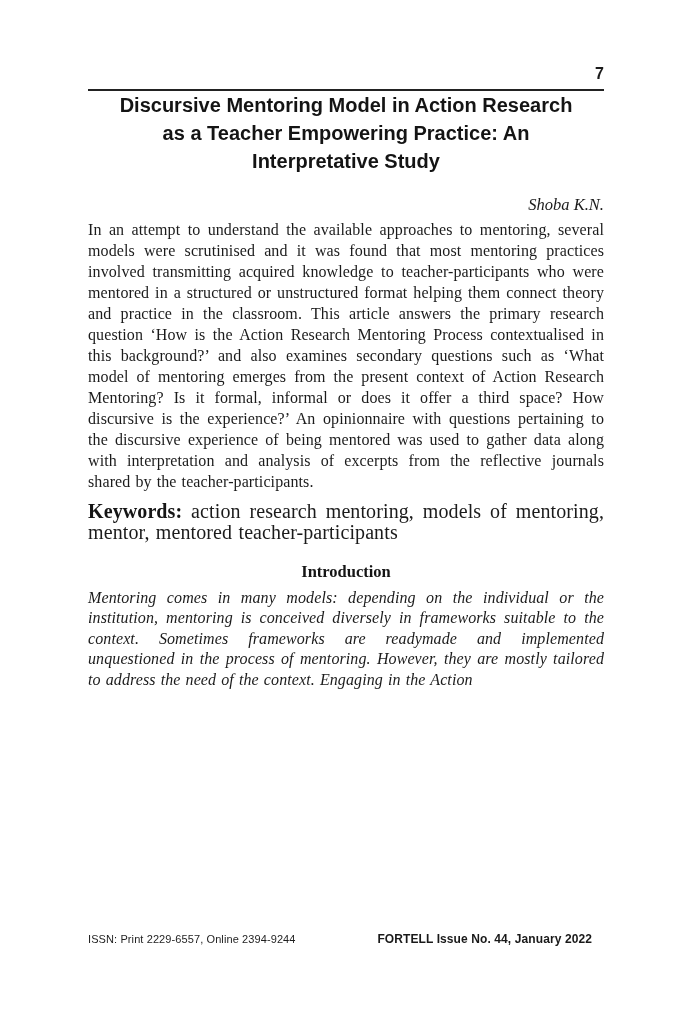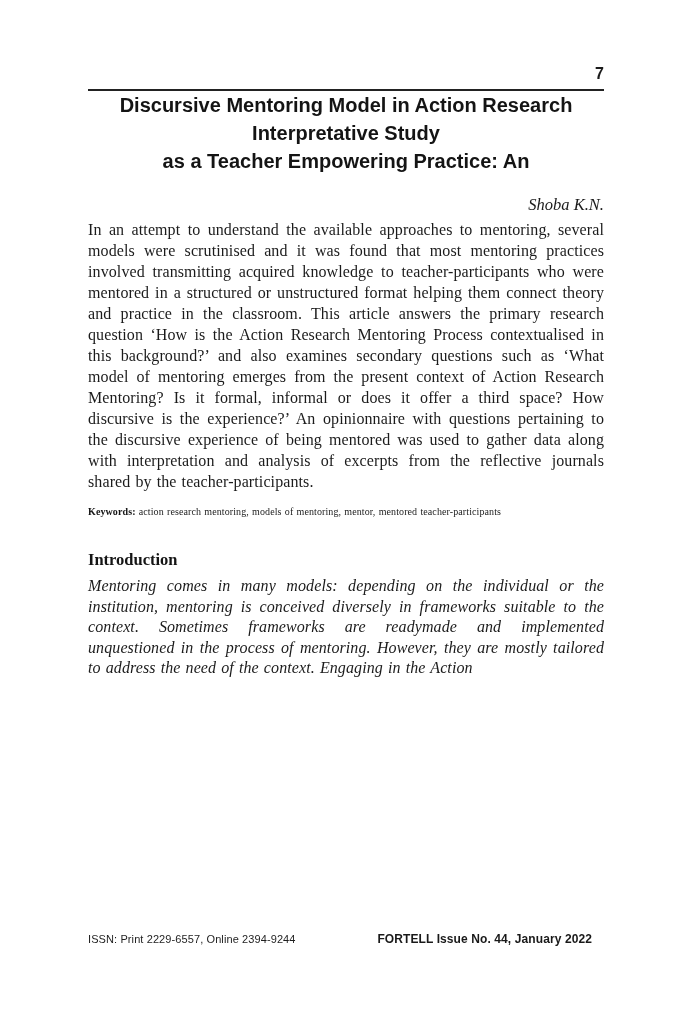--- a/index.html
+++ b/index.html
@@ -67,29 +67,29 @@
     margin-top: 5px;
     font-size: 16px;
     line-height: 21px;
     text-align: justify;
     letter-spacing: 0.1px;
     word-spacing: 0.06em;
     color: #1b1b1b;
   }
   .keywords-para {
     margin-top: 9px;
-    font-size: 10px;
+    font-size: 20px;
     line-height: 21.3px;
     text-align: justify;
     letter-spacing: 0.1px;
     word-spacing: 0.06em;
     color: #1b1b1b;
   }
   .keywords-label { font-weight: 700; color: #151515; }
-  .intro-heading { margin-top: 28px; }
+  .intro-heading { margin-top: 18px; text-align: center; }
   .intro-para { margin-top: 7px; line-height: 20.5px; font-style: italic; }
   
   .footer {
     position: absolute;
     left: 88px;
     right: 100px;
     top: 932px;
     display: flex;
     justify-content: space-between;
     align-items: baseline;
@@ -113,22 +113,22 @@
 
 <div class="page">
   <div class="content">
 
     <div class="page-number">7</div>
 
     <hr class="header-rule">
 
     <h1 class="article-title">
       <span class="t-line">Discursive Mentoring Model in Action Research</span>
+      <span class="t-line">as a Teacher Empowering Practice: An</span>
       <span class="t-line">Interpretative Study</span>
-      <span class="t-line">as a Teacher Empowering Practice: An</span>
     </h1>
 
     <div class="author-line">Shoba K.N.</div>
 
 
     <p class="body-para">In an attempt to understand the available approaches to mentoring, several models were scrutinised and it was found that most mentoring practices involved transmitting acquired knowledge to teacher-participants who were mentored in a structured or unstructured format helping them connect theory and practice in the classroom. This article answers the primary research question ‘How is the Action Research Mentoring Process contextualised in this background?’ and also examines secondary questions such as ‘What model of mentoring emerges from the present context of Action Research Mentoring? Is it formal, informal or does it offer a third space? How discursive is the experience?’ An opinionnaire with questions pertaining to the discursive experience of being mentored was used to gather data along with interpretation and analysis of excerpts from the reflective journals shared by the teacher-participants.</p>
 
     <p class="keywords-para"><span class="keywords-label">Keywords:</span> <span>action research mentoring, models of mentoring, mentor, mentored teacher-participants</span></p>
 
     <h2 class="section-heading intro-heading">Introduction</h2>

